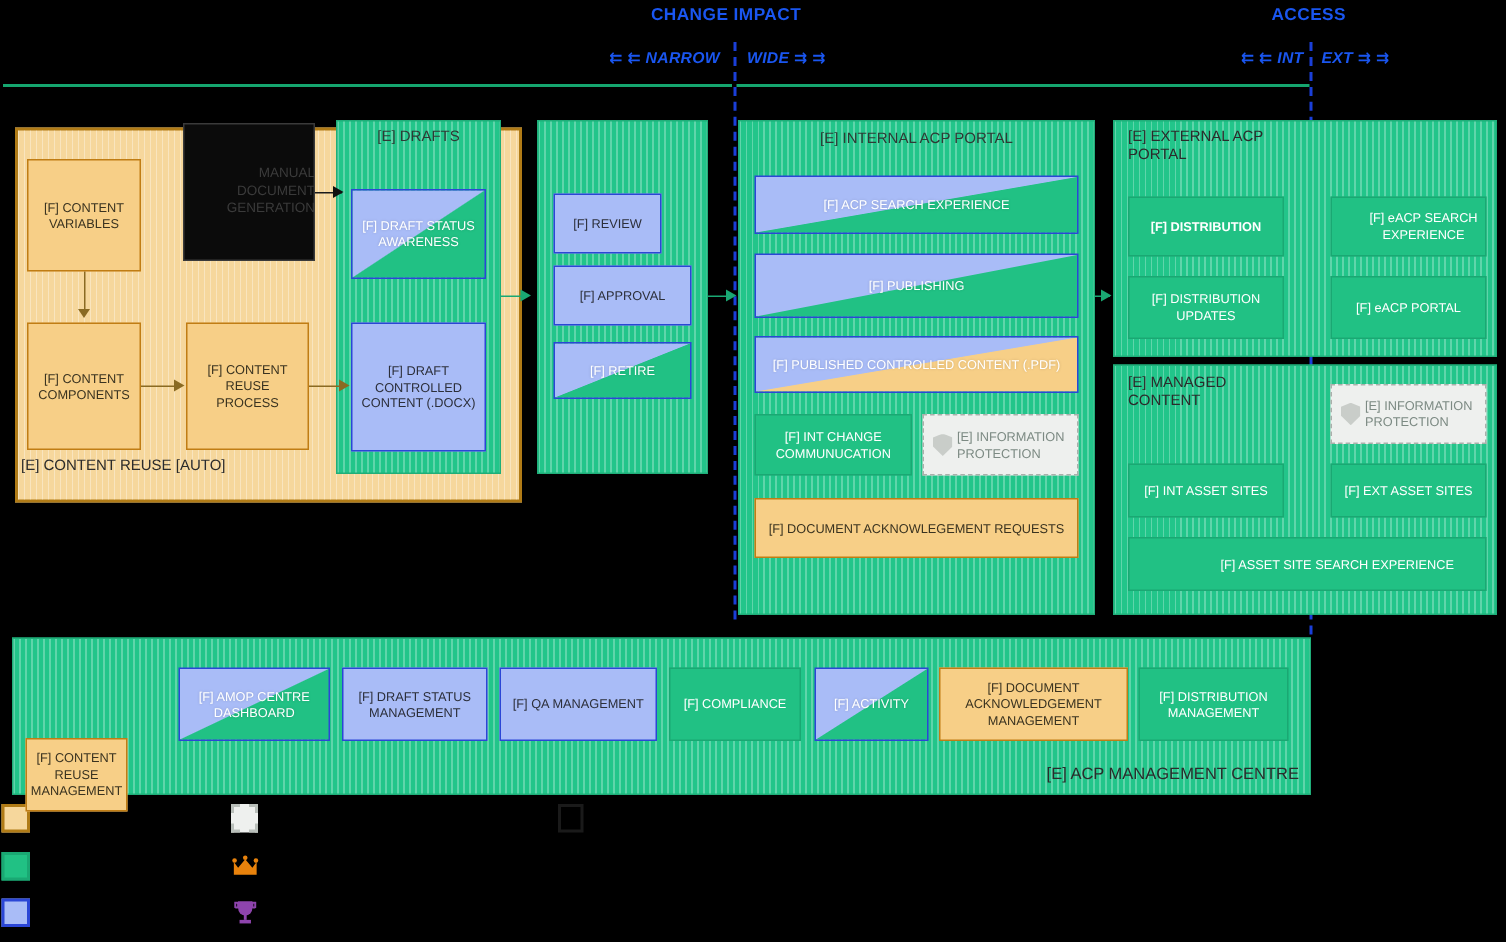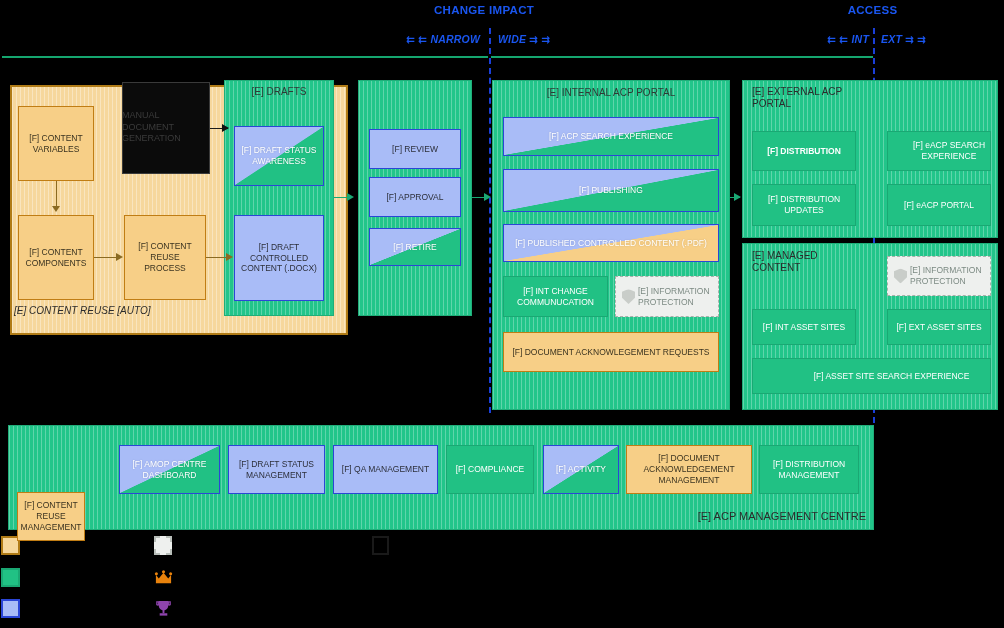--- a/index.html
+++ b/index.html
@@ -20,21 +20,21 @@
   .grp-green{background:#22c58a;border:1px solid #1fae79;}
   .grp-green::before{content:"";position:absolute;inset:0;pointer-events:none;
     background:repeating-linear-gradient(90deg,rgba(255,255,255,.28) 0 1px,rgba(255,255,255,0) 1px 4px);}
   .grp-tan{background:#f6d79c;border:2px solid #b07b16;}
   .grp-tan::before{content:"";position:absolute;inset:0;pointer-events:none;
     background:repeating-linear-gradient(90deg,rgba(255,255,255,.35) 0 1px,rgba(255,255,255,0) 1px 4px);}
   .grp-dark{background:#0b0b0b;border:1px solid #3a3a3a;}
 
   .grp-label{position:absolute;z-index:3;font-size:11px;color:#2b2b2b;line-height:1.2;}
   .grp-label.center{left:0;right:0;text-align:center;color:#2f3a35;}
-  .grp-label.bl{left:7px;bottom:5px;font-style:italic;}
+  .grp-label.bl{left:7px;bottom:5px;}
   .grp-label.br{right:9px;bottom:6px;}
   .grp-label.tl{left:9px;top:8px;}
 
   
   .node{position:absolute;z-index:4;box-sizing:border-box;display:flex;
         align-items:center;justify-content:center;text-align:center;
         font-size:8.5px;line-height:1.28;padding:2px 4px;}
   .n-blue{background:#a9bcf7;border:1px solid #2b46d6;color:#2c2f3a;}
   .n-green{background:#21c184;border:1px solid #1aa873;color:#ffffff;}
   .n-tan{background:#f7cf87;border:1px solid #c07d14;color:#3a3320;}
@@ -103,21 +103,21 @@
   </div>
 
   <div class="abs ln ln-v" style="left:56px;top:181px;height:27px;background:#8a6a22;"></div>
   <div class="arw" style="left:52px;top:206px;border-left:4px solid transparent;border-right:4px solid transparent;
               border-top:6px solid #8a6a22;border-bottom:0;"></div>
 
   <div class="abs ln ln-h" style="left:94px;top:257px;width:23px;background:#8a6a22;"></div>
   <div class="arw" style="left:116px;top:253px;border-left:7px solid #8a6a22;"></div>
 
   <div class="abs grp-dark" style="left:122px;top:82px;width:88px;height:92px;"></div>
-  <div class="abs" style="left:122px;top:110px;width:88px;text-align:left;color:#3b3b3b;
+  <div class="abs" style="left:122px;top:110px;width:88px;text-align:right;color:#3b3b3b;
               font-size:9px;line-height:1.3;z-index:5;">
     <span>MANUAL DOCUMENT GENERATION</span>
   </div>
   <div class="abs ln ln-h" style="left:210px;top:128px;width:18px;background:#1a1a1a;"></div>
   <div class="arw" style="left:222px;top:124px;border-left:7px solid #111;"></div>
 
   <div class="abs grp-green" style="left:224px;top:80px;width:110px;height:236px;"></div>
   <div class="grp-label center" style="left:224px;top:86px;width:110px;font-size:10px;z-index:6;">[E] DRAFTS</div>
 
   <div class="node split-bg-green wht" style="left:234px;top:126px;width:90px;height:60px;border:1px solid #2b46d6;">
@@ -128,21 +128,21 @@
   </div>
 
   <div class="abs ln ln-h" style="left:206px;top:257px;width:22px;background:#8a6a22;"></div>
   <div class="arw" style="left:226px;top:253px;border-left:7px solid #8a6a22;"></div>
 
   <div class="abs ln ln-h" style="left:334px;top:197px;width:18px;background:#1aa873;"></div>
   <div class="arw" style="left:347px;top:193px;border-left:7px solid #1aa873;"></div>
 
   <div class="abs grp-green" style="left:358px;top:80px;width:114px;height:236px;"></div>
 
-  <div class="node n-blue" style="left:369px;top:129px;width:92px;height:40px;">
+  <div class="node n-blue" style="left:369px;top:129px;width:72px;height:40px;">
     <span class="lbl">[F] REVIEW</span>
   </div>
   <div class="node n-blue" style="left:369px;top:177px;width:92px;height:40px;">
     <span class="lbl">[F] APPROVAL</span>
   </div>
   <div class="node split-bg-green wht" style="left:369px;top:228px;width:92px;height:38px;border:1px solid #2b46d6;">
     <span class="lbl">[F] RETIRE</span>
   </div>
 
   <div class="abs ln ln-h" style="left:472px;top:197px;width:16px;background:#1aa873;"></div>

